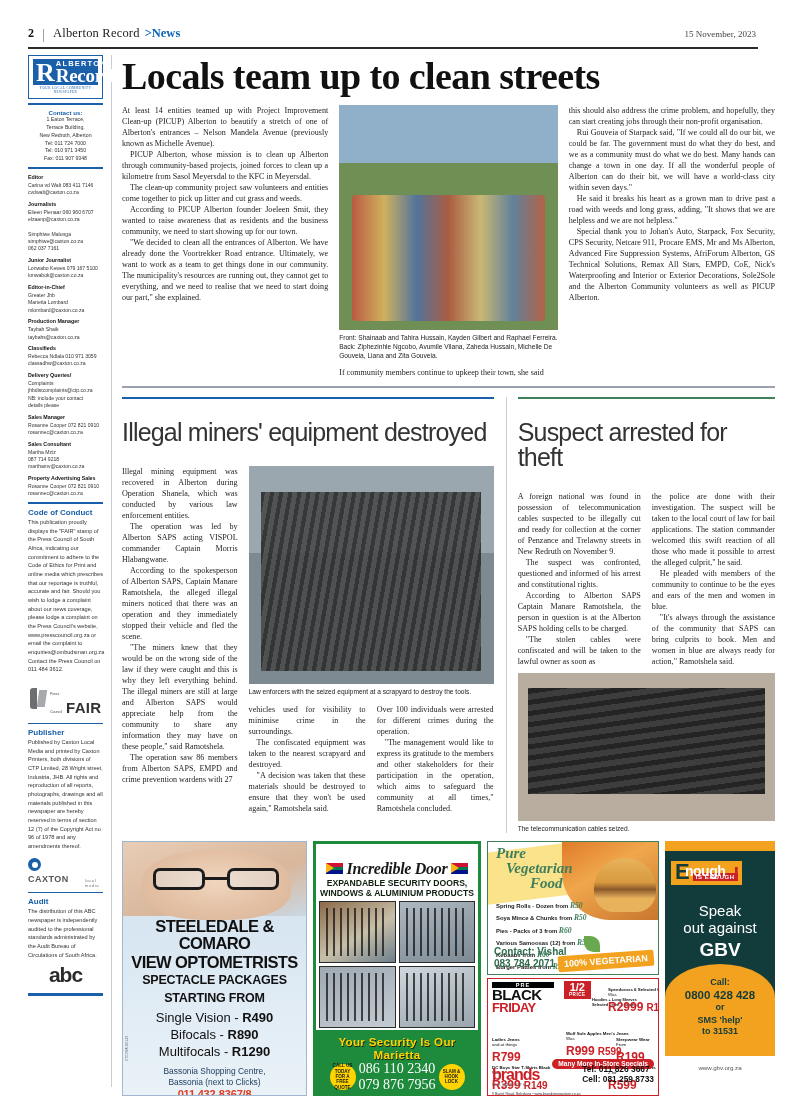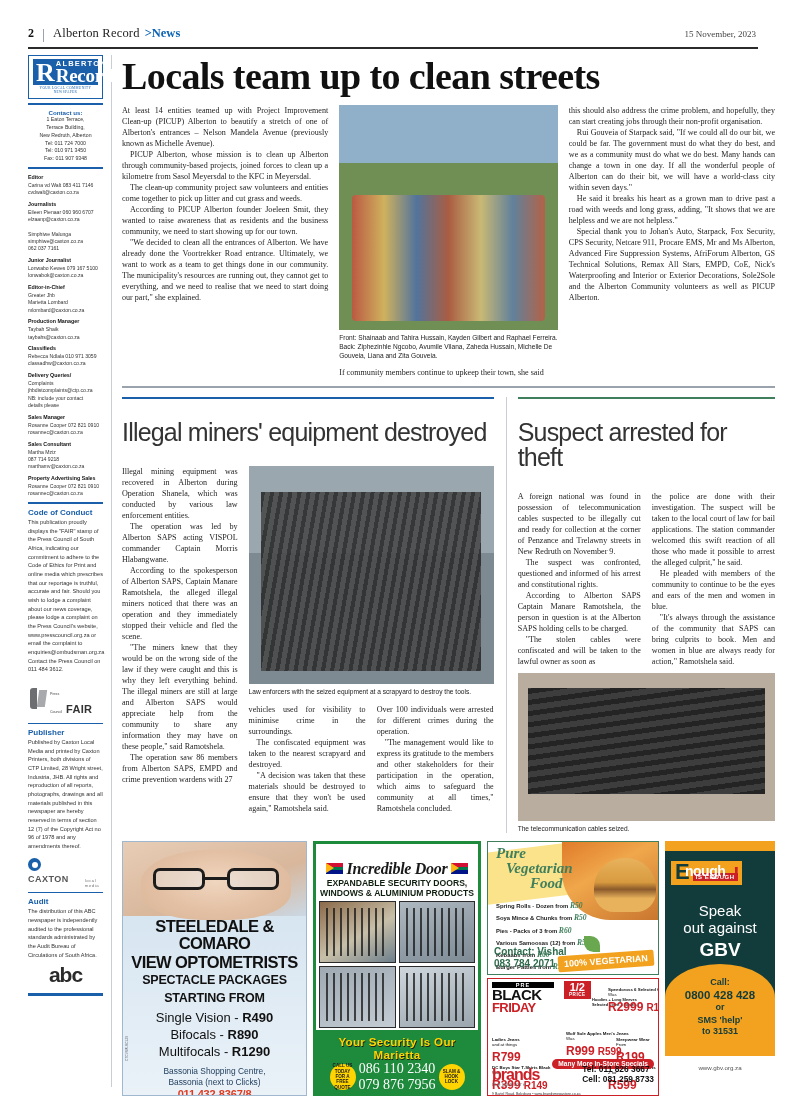--- a/index.html
+++ b/index.html
@@ -45,21 +45,21 @@
   .contact-lines { font-family:"Liberation Sans",sans-serif; font-size:5.2px; line-height:1.5; text-align:center; color:#333; }
   .staff { font-family:"Liberation Sans",sans-serif; font-size:5.1px; line-height:1.45; color:#333; margin-top:5px;}
   .staff b { font-size:5.3px; color:#111; display:block; }
   .staff .grp { margin-bottom:4.5px; }
   .coc-title { font-family:"Liberation Sans",sans-serif; font-weight:bold; font-size:8px; color:#1a5faa; margin-bottom:1px;}
   .coc-body { font-family:"Liberation Sans",sans-serif; font-size:5.6px; line-height:1.55; color:#333; }
   .fair-logo { display:flex; align-items:center; gap:3px; margin:7px 0 6px 2px; }
   .fair-mark { width:17px; height:21px; position:relative; }
   .fair-mark span { position:absolute; background:#58595b; }
   .fair-txt-small { font-family:"Liberation Sans",sans-serif; font-size:3.6px; line-height:1.15; color:#444; }
-  .fair-txt-big { font-family:"Liberation Sans",sans-serif; font-weight:bold; font-size:11px; color:#333; letter-spacing:.3px; }
+  .fair-txt-big { font-family:"Liberation Sans",sans-serif; font-weight:bold; font-size:15px; color:#333; letter-spacing:.3px; }
   .caxton-logo { margin:8px 0 3px 0; display:flex; flex-direction:column; gap:3px;}
   .cax-mark { width:13px; height:13px; border-radius:50%; background:#1a5faa; position:relative; }
   .cax-mark::after{ content:""; position:absolute; inset:3.5px; background:#fff; border-radius:50%;}
   .cax-word { font-family:"Liberation Sans",sans-serif; font-size:9px; color:#555; letter-spacing:.5px; display:flex; align-items:baseline; gap:16px;}
   .cax-word i { font-style:normal; font-size:4.3px; color:#777; }
   .abc-mark { font-family:"Liberation Sans",sans-serif; font-weight:bold; font-size:21px; color:#2b2b2b; letter-spacing:-1px; text-align:center; margin-top:4px;}
   .rail-bottom-rule{ height:3px; background:#1a5faa; margin-top:6px; }
 
   
   .headline {

